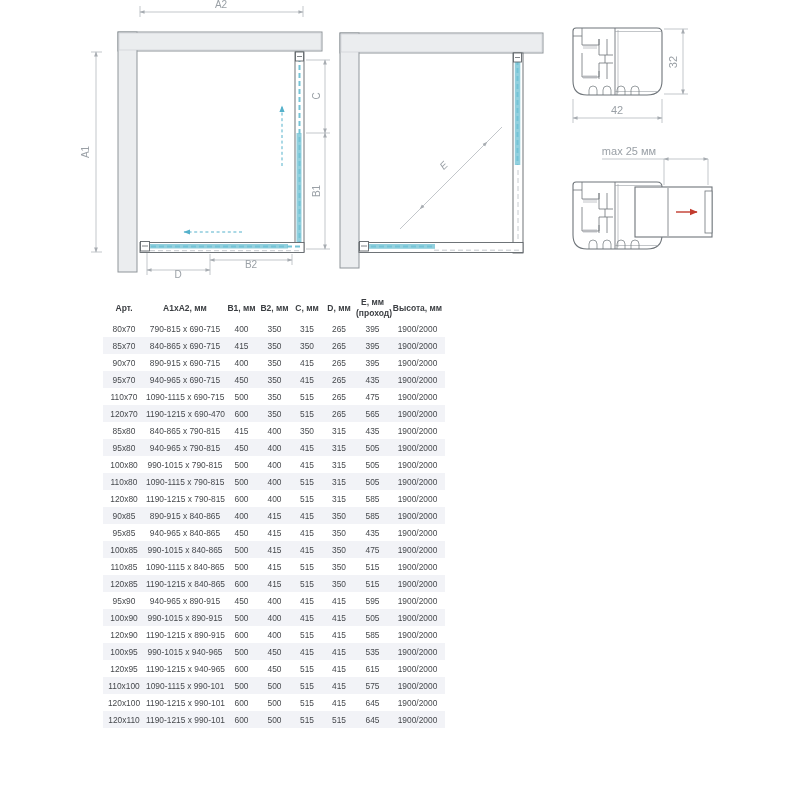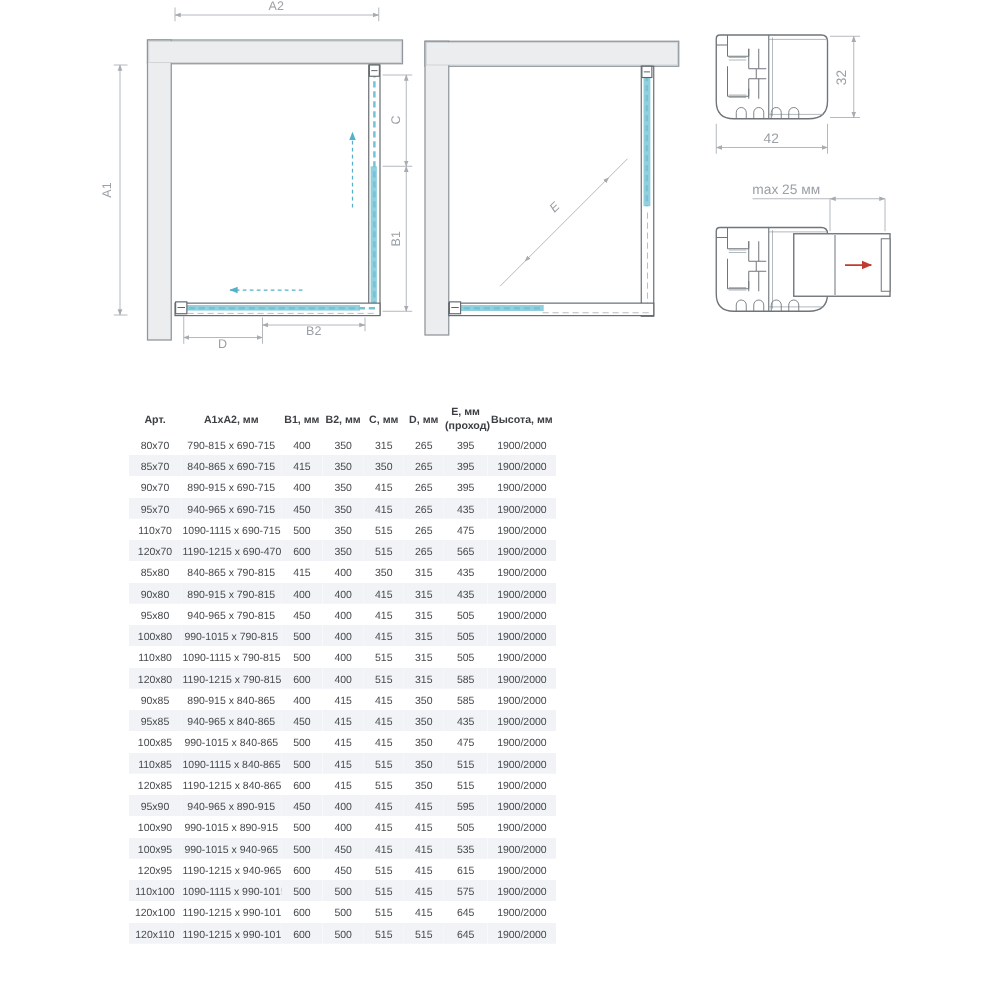--- a/index.html
+++ b/index.html
@@ -7,21 +7,21 @@
        font-family:"Liberation Sans","DejaVu Sans",sans-serif;overflow:hidden;}
   .abs{position:absolute;}
 
   
   svg text{font-family:"Liberation Sans","DejaVu Sans",sans-serif;}
   .dim-label{fill:#9aa0a6;font-size:10px;}
   .dim-label-sm{fill:#9aa0a6;font-size:11px;}
 
   
   #spec-table-wrap{left:103px;top:296px;width:342px;}
-  table{border-collapse:collapse;width:342px;table-layout:fixed;margin-top:27px;}
+  table{border-collapse:collapse;width:342px;table-layout:fixed;}
   th{font-size:8.5px;font-weight:bold;color:#3b3e42;text-align:center;
      vertical-align:middle;height:24px;padding:0 1px;white-space:pre-line;line-height:1.25;}
   td{font-size:8.4px;color:#46494d;text-align:center;vertical-align:middle;
      height:17px;padding:0 1px;white-space:nowrap;overflow:hidden;}
   tbody tr:nth-child(even){background:#f2f3f7;}
   col.c1{width:42px}col.c2{width:80px}col.c3{width:33px}col.c4{width:33px}
   col.c5{width:32px}col.c6{width:32px}col.c7{width:35px}col.c8{width:55px}
 </style>
 </head>
 <body>
@@ -280,30 +280,20 @@
           <td>85x80</td>
           <td>840-865 x 790-815</td>
           <td>415</td>
           <td>400</td>
           <td>350</td>
           <td>315</td>
           <td>435</td>
           <td>1900/2000</td>
         </tr>
         <tr>
-          <td>90x80</td>
-          <td>890-915 x 790-815</td>
-          <td>400</td>
-          <td>400</td>
-          <td>415</td>
-          <td>315</td>
-          <td>435</td>
-          <td>1900/2000</td>
-        </tr>
-        <tr>
           <td>95x80</td>
           <td>940-965 x 790-815</td>
           <td>450</td>
           <td>400</td>
           <td>415</td>
           <td>315</td>
           <td>505</td>
           <td>1900/2000</td>
         </tr>
         <tr>
@@ -397,20 +387,30 @@
           <td>1900/2000</td>
         </tr>
         <tr>
           <td>100x90</td>
           <td>990-1015 x 890-915</td>
           <td>500</td>
           <td>400</td>
           <td>415</td>
           <td>415</td>
           <td>505</td>
+          <td>1900/2000</td>
+        </tr>
+        <tr>
+          <td>120x90</td>
+          <td>1190-1215 x 890-915</td>
+          <td>600</td>
+          <td>400</td>
+          <td>515</td>
+          <td>415</td>
+          <td>585</td>
           <td>1900/2000</td>
         </tr>
         <tr>
           <td>100x95</td>
           <td>990-1015 x 940-965</td>
           <td>500</td>
           <td>450</td>
           <td>415</td>
           <td>415</td>
           <td>535</td>

